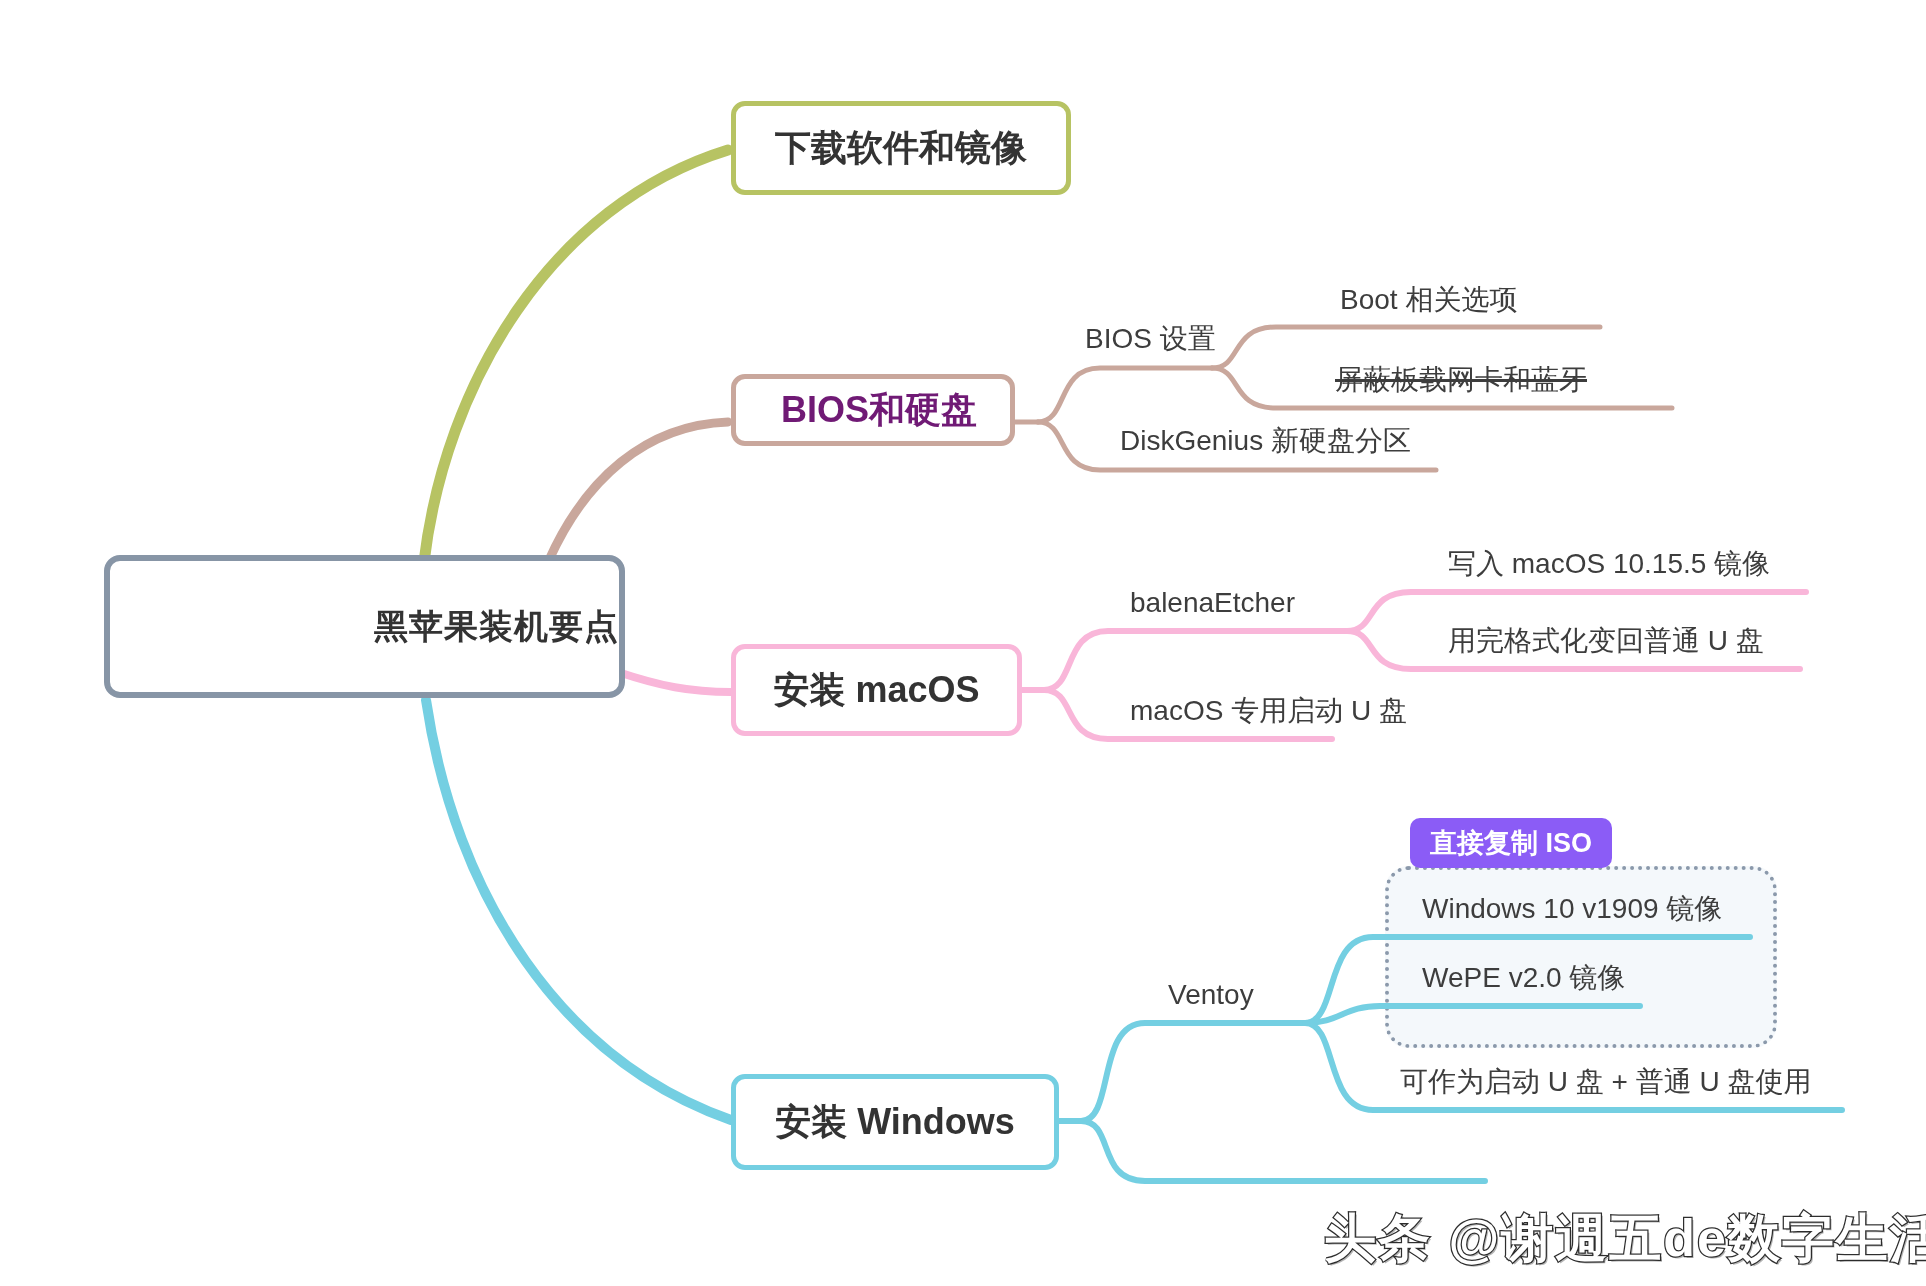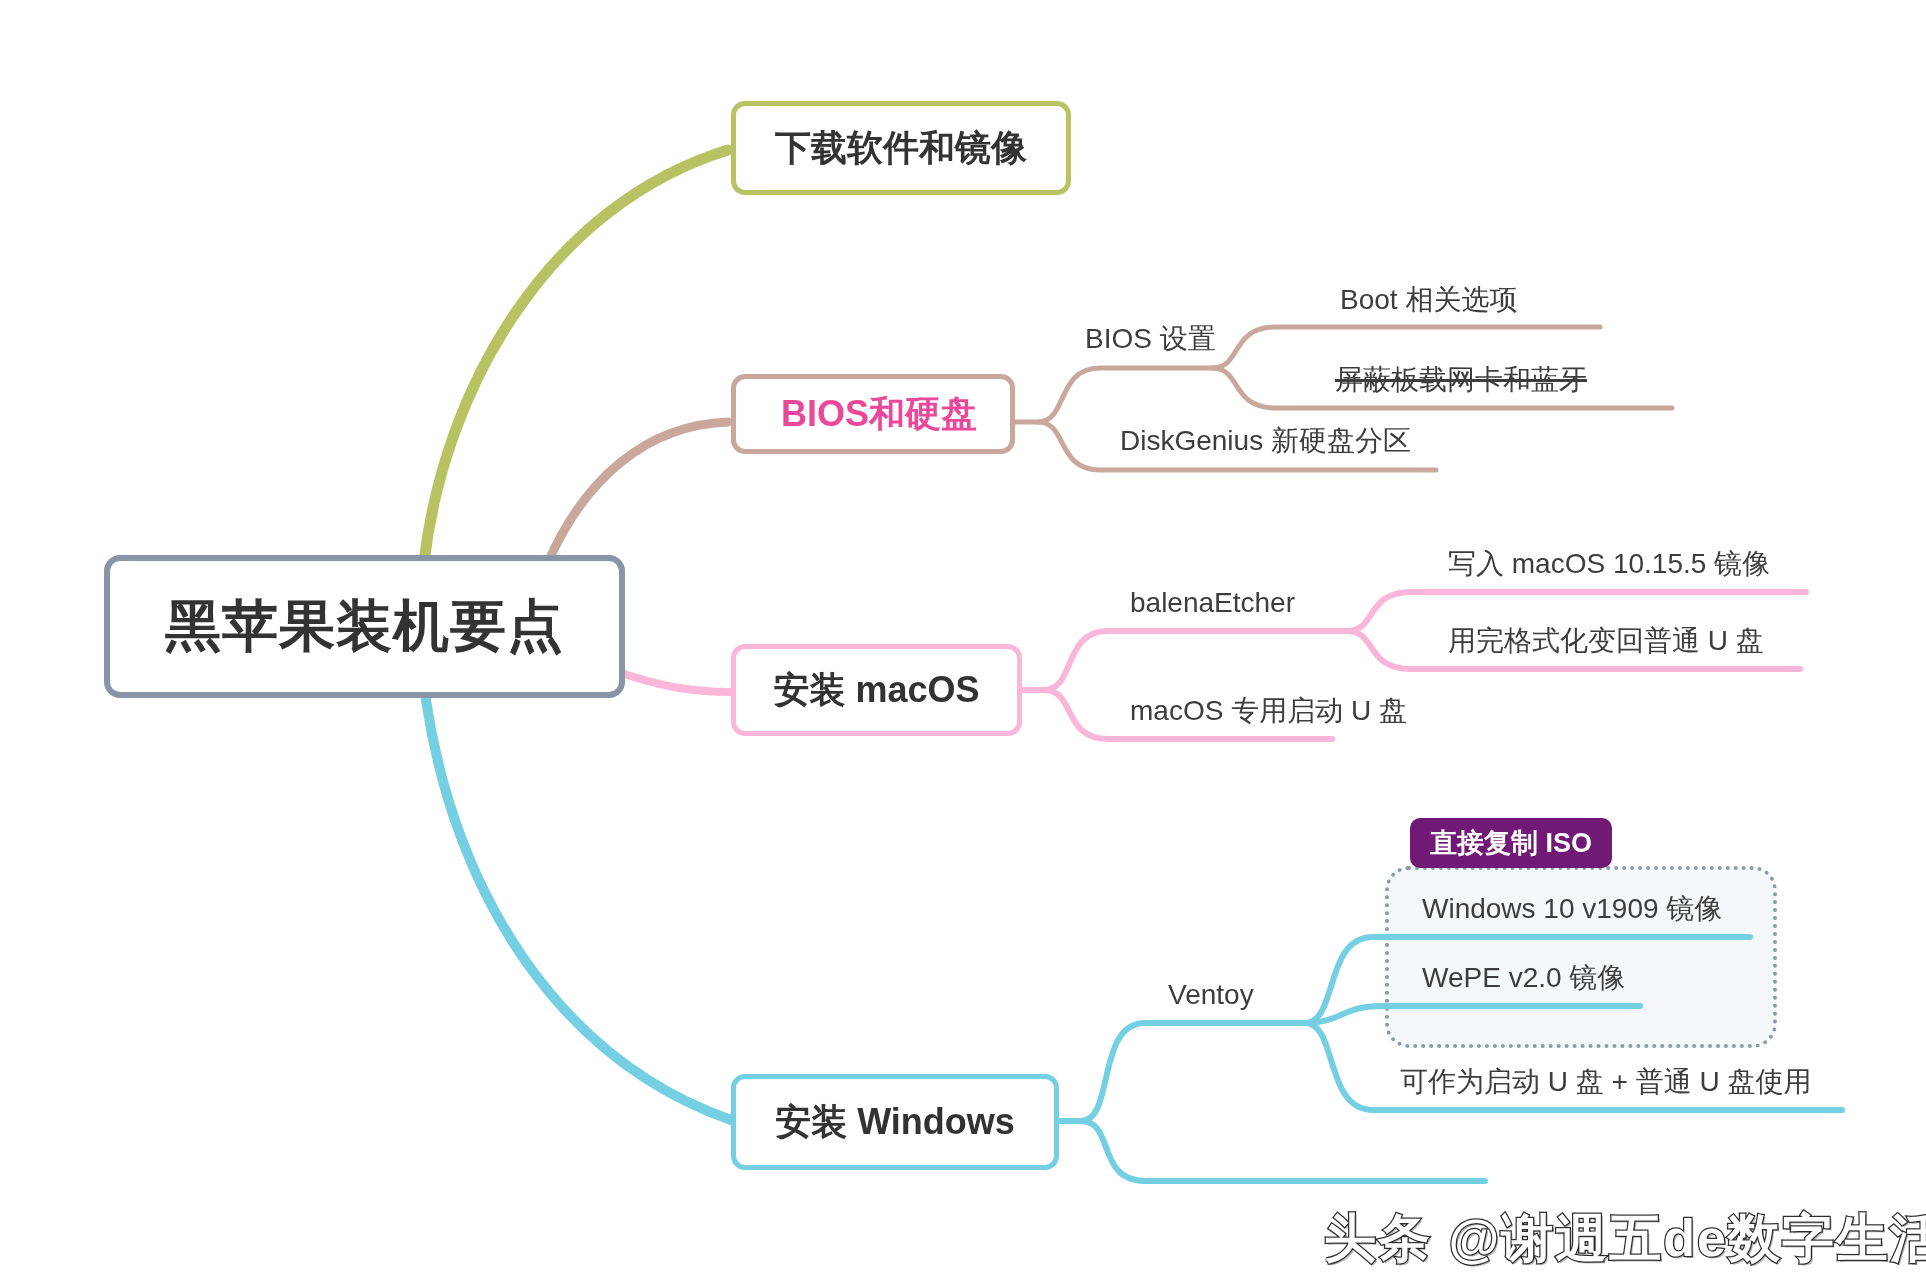--- a/index.html
+++ b/index.html
@@ -7,21 +7,21 @@
     position:relative;width:1926px;height:1286px;background:#ffffff;overflow:hidden;
     font-family:"Liberation Sans","DejaVu Sans",sans-serif;
   }
   .connectors{position:absolute;left:0;top:0;z-index:1;}
   .topic{
     position:absolute;z-index:2;display:flex;align-items:center;justify-content:center;
     background:#ffffff;border:5px solid #999;border-radius:14px;
     font-weight:bold;font-size:36px;color:#333;white-space:nowrap;
     box-sizing:border-box;
   }
-  .topic.root{border-width:6px;border-radius:16px;font-size:56px;letter-spacing:1px;}
+  .topic.root{border-width:6px;border-radius:16px;font-size:34px;letter-spacing:1px;justify-content:flex-end;}
   .leaf{
     position:absolute;z-index:2;font-size:28px;color:#3d3d3d;white-space:nowrap;line-height:1.2;
   }
   .strike{text-decoration:line-through;text-decoration-thickness:3px;}
   .boundary{
     position:absolute;z-index:0;box-sizing:border-box;
     border:4px dotted #8b99ab;border-radius:24px;background:#f4f8fb;
   }
   .boundary-label{
     position:absolute;z-index:3;display:flex;align-items:center;justify-content:center;
@@ -83,21 +83,21 @@
   </svg>
 
   <div class="topic root" style="left: 104px; top: 555px; width: 521px; height: 143px; border-color: rgb(135, 149, 166); color: rgb(51, 51, 51);">
     <span>黑苹果装机要点</span>
   </div>
 
   <div class="topic" style="left: 731px; top: 101px; width: 340px; height: 94px; border-color: rgb(183, 195, 99); color: rgb(51, 51, 51);">
     <span>下载软件和镜像</span>
   </div>
 
-  <div class="topic" style="left: 731px; top: 374px; width: 284px; height: 80px; border-color: rgb(201, 167, 156); color: #ec4899; padding-left: 12px;">
+  <div class="topic" style="left: 731px; top: 374px; width: 284px; height: 72px; border-color: rgb(201, 167, 156); color: #701a75; padding-left: 12px;">
     <span>BIOS和硬盘</span>
   </div>
 
   <div class="topic" style="left: 731px; top: 644px; width: 291px; height: 92px; border-color: rgb(249, 182, 217); color: rgb(51, 51, 51);">
     <span>安装 macOS</span>
   </div>
 
   <div class="topic" style="left: 731px; top: 1074px; width: 328px; height: 96px; border-color: rgb(116, 207, 226); color: rgb(51, 51, 51);">
     <span>安装 Windows</span>
   </div>
@@ -110,19 +110,19 @@
   <div class="leaf" style="left:1130px;top:586px;">balenaEtcher</div>
   <div class="leaf" style="left:1448px;top:547px;">写入 macOS 10.15.5 镜像</div>
   <div class="leaf" style="left:1448px;top:624px;">用完格式化变回普通 U 盘</div>
   <div class="leaf" style="left:1130px;top:694px;">macOS 专用启动 U 盘</div>
 
   <div class="leaf" style="left:1168px;top:978px;">Ventoy</div>
   <div class="leaf" style="left:1422px;top:892px;">Windows 10 v1909 镜像</div>
   <div class="leaf" style="left:1422px;top:961px;">WePE v2.0 镜像</div>
   <div class="leaf" style="left:1400px;top:1065px;">可作为启动 U 盘 + 普通 U 盘使用</div>
 
-  <div class="boundary-label" style="left: 1410px; top: 818px; background-color: #701a75;">
+  <div class="boundary-label" style="left: 1410px; top: 818px; background-color: #8b5cf6;">
     <span>直接复制 ISO</span>
   </div>
 
   <div class="watermark" style="left:1324px;top:1204px;">头条 @谢週五de数字生活</div>
 
 </div>
 
 </body></html>

